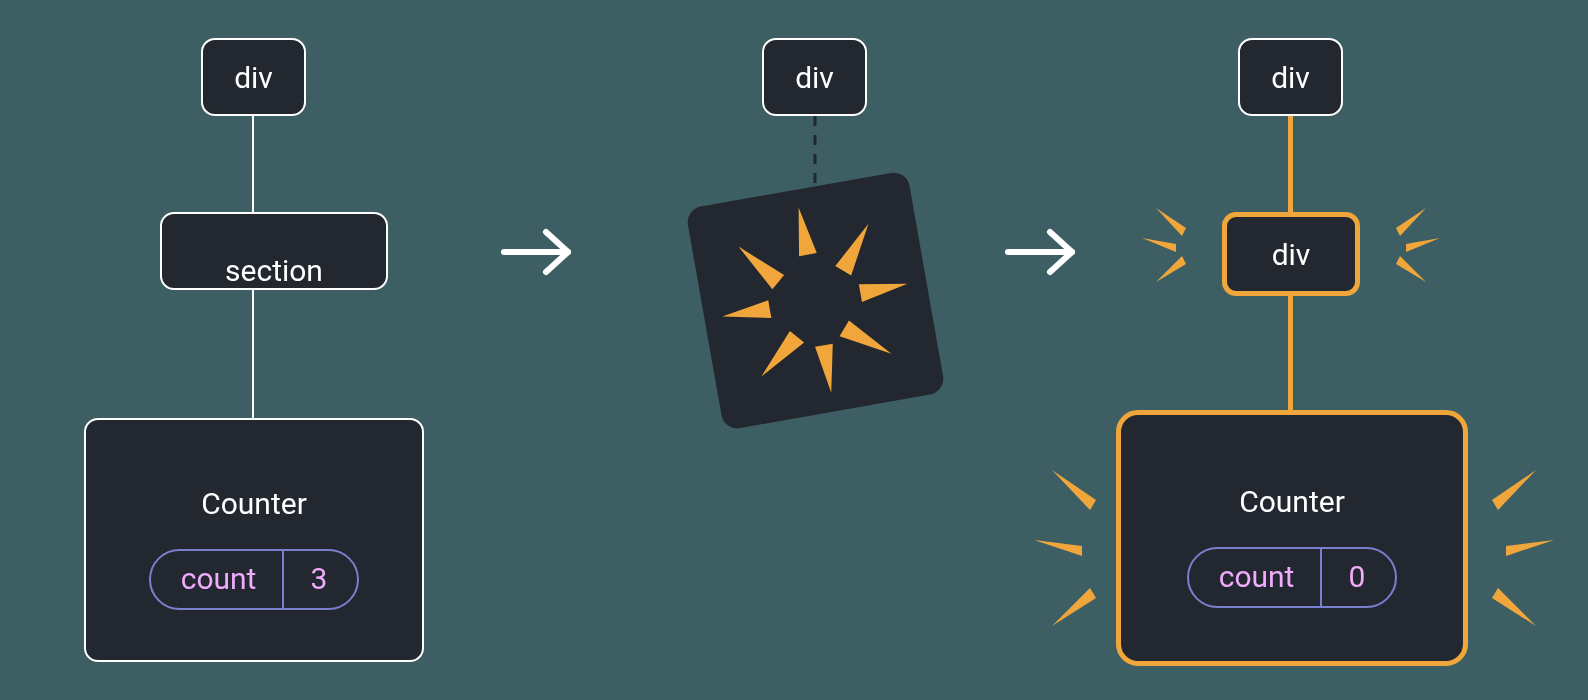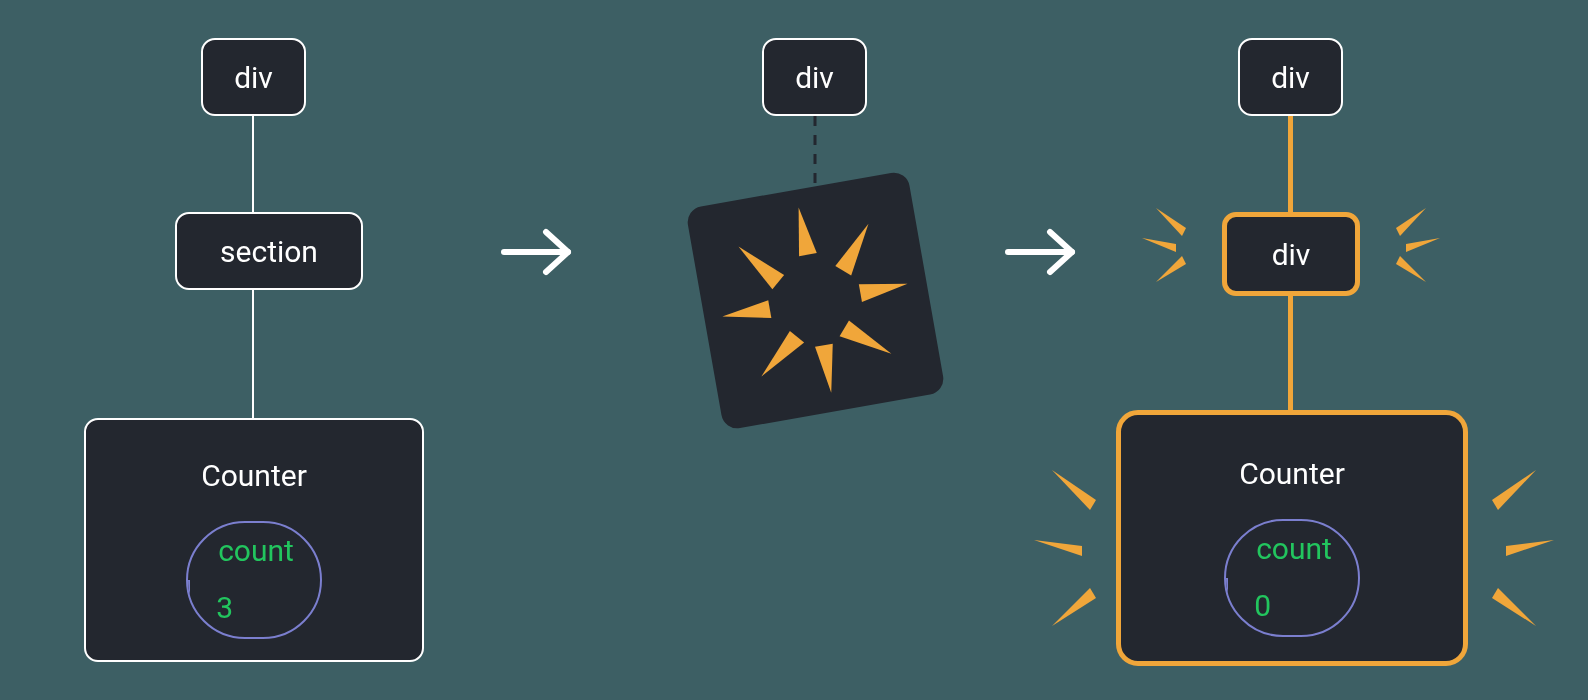--- a/index.html
+++ b/index.html
@@ -25,27 +25,26 @@
     color: #fff;
     display: flex;
     align-items: center;
     justify-content: center;
     font-size: 30px;
   }
   .node.white-border { border: 2px solid #fff; }
   .node.orange-border { border: 5px solid #f0a63a; }
   .pill {
     display: flex;
-    align-items: flex-start;
+    align-items: flex-end;
     border: 2px solid #7b7fcf;
     border-radius: 999px;
-    color: #22c55e;
+    color: #f0abfc;
     font-size: 30px;
     overflow: hidden;
-    flex-direction: column;
   }
   .pill-left {
     padding: 10px 26px 12px 30px;
   }
   .pill-right {
     padding: 10px 30px 12px 26px;
     border-left: 2px solid #7b7fcf;
   }
   .counter-box {
     flex-direction: column;
@@ -76,21 +75,21 @@
 <body>
 
 <div class="stage">
 
   <div class="node white-border" style="left:201px; top:38px; width:105px; height:78px;">
     <span>div</span>
   </div>
 
   <div class="line" style="left:252px; top:116px; width:2px; height:96px;"></div>
 
-  <div class="node white-border" style="left:175px; top:212px; width:188px; height:78px;">
+  <div class="node white-border" style="left:160px; top:212px; width:228px; height:78px;align-items:flex-end;">
     <span>section</span>
   </div>
 
   <div class="line" style="left:252px; top:290px; width:2px; height:128px;"></div>
 
   <div class="node white-border counter-box" style="left:84px; top:418px; width:340px; height:244px;">
     <span>Counter</span>
     <div class="pill">
       <span class="pill-left">count</span>
       <span class="pill-right">3</span>

